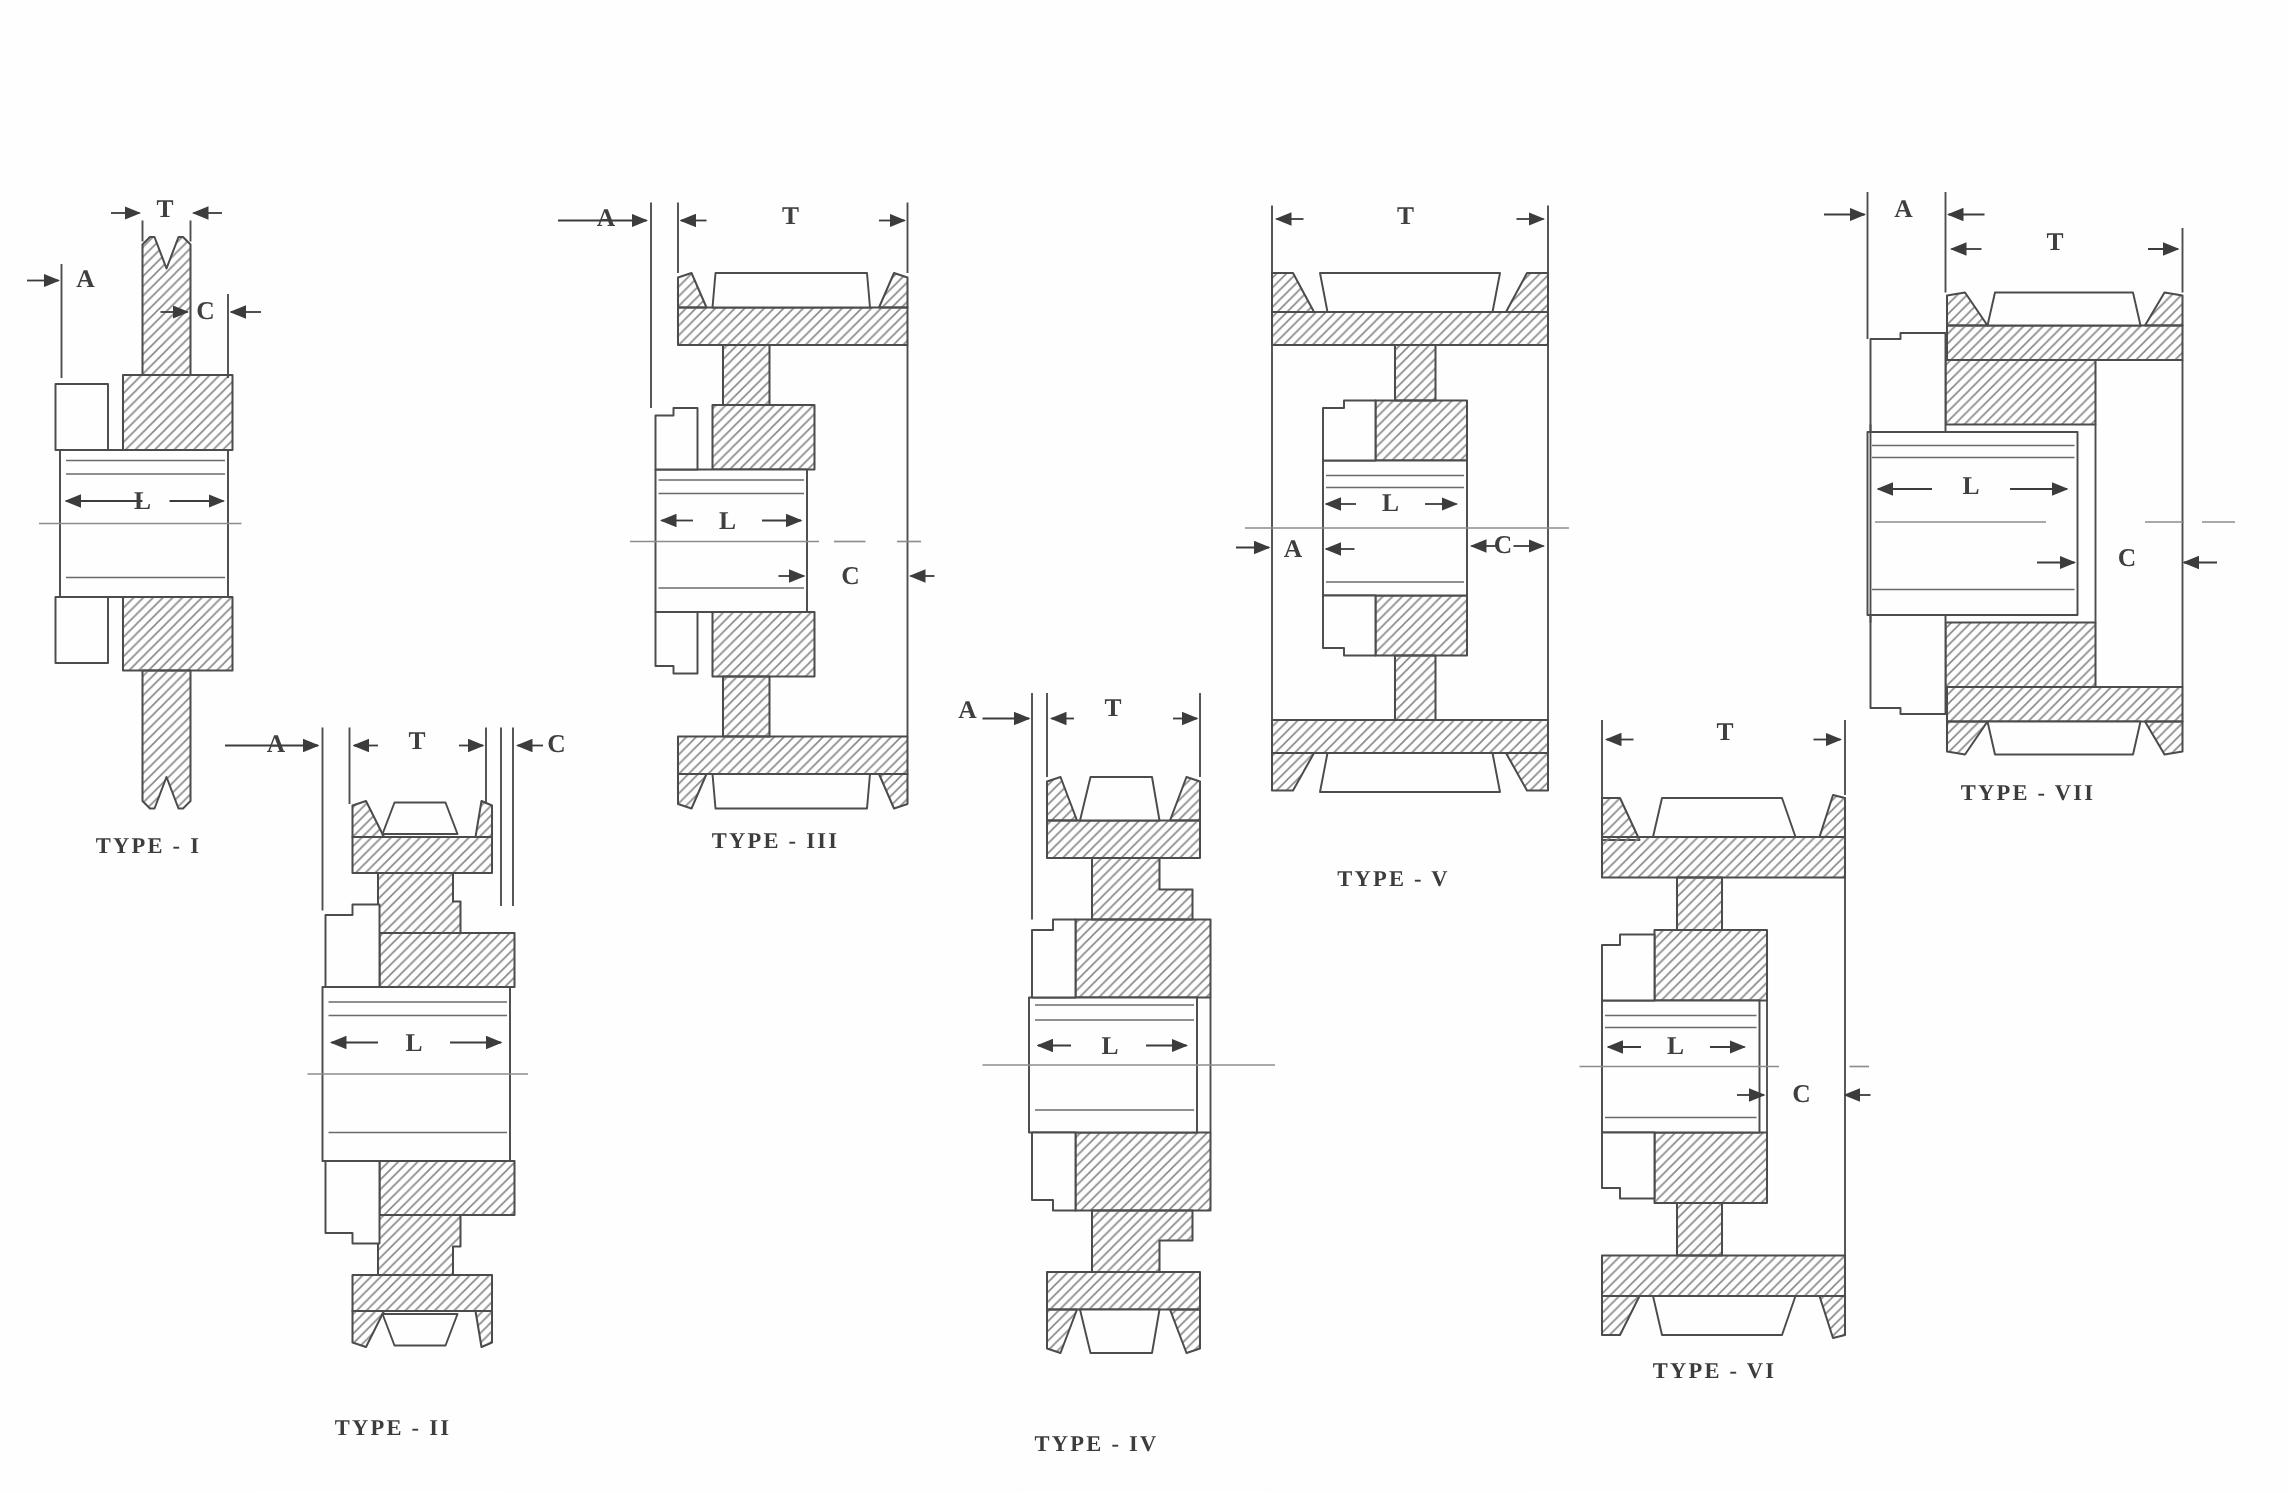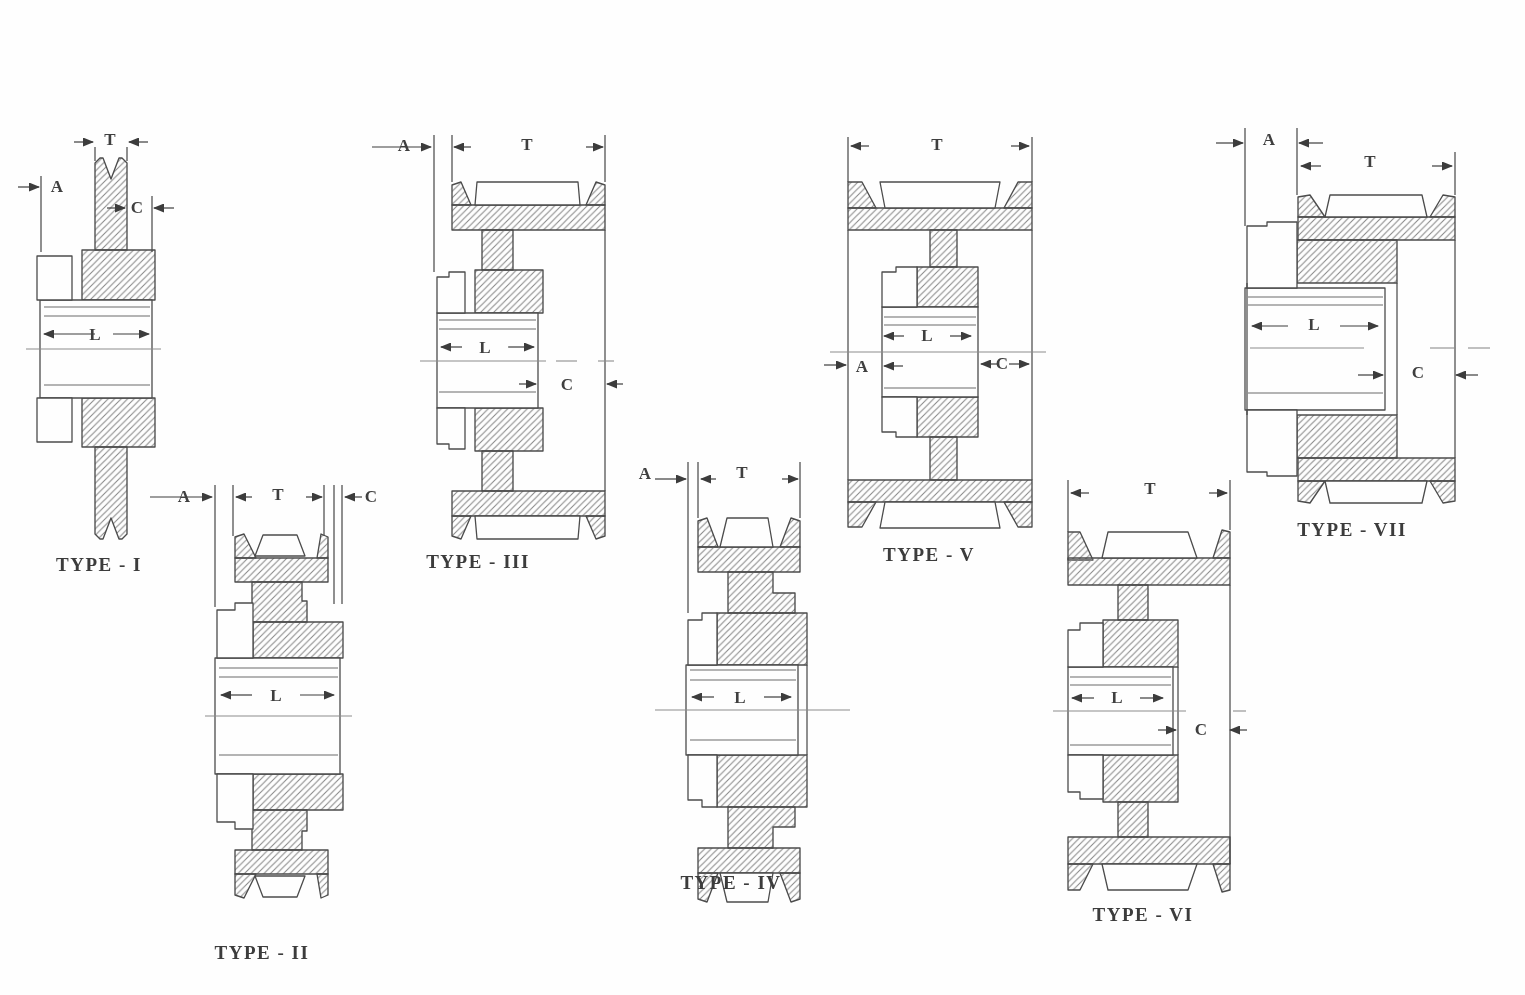--- a/index.html
+++ b/index.html
@@ -8,21 +8,21 @@
     font-family:"Liberation Serif", serif; overflow:hidden;
   }
   .drawing-svg { position:absolute; left:0; top:0; }
   .dim-label {
     position:absolute; transform:translate(-50%,-50%);
     font-weight:700; font-size:17px; color:#3f3f3f; line-height:1;
     white-space:nowrap; user-select:none;
   }
   .caption {
     position:absolute; transform:translate(-50%,-50%);
-    font-weight:700; font-size:19px; color:#3c3c3c; letter-spacing:1.5px;
+    font-weight:700; font-size:15px; color:#3c3c3c; letter-spacing:1.5px;
     white-space:nowrap; user-select:none;
   }
 </style>
 </head>
 <body>
 
 <div class="canvas">
 
   <svg id="drawing" class="drawing-svg" width="1525" height="995" viewBox="0 0 1525 995">
       <defs>
@@ -264,32 +264,32 @@
   <div class="dim-label" style="left:184px;top:496px">A</div>
   <div class="dim-label" style="left:278px;top:494px">T</div>
   <div class="dim-label" style="left:371px;top:496px">C</div>
   <div class="dim-label" style="left:276px;top:695px">L</div>
   <div class="caption" style="left:262px;top:953px">TYPE - II</div>
 
   <div class="dim-label" style="left:404px;top:145px">A</div>
   <div class="dim-label" style="left:527px;top:144px">T</div>
   <div class="dim-label" style="left:485px;top:347px">L</div>
   <div class="dim-label" style="left:567px;top:384px">C</div>
-  <div class="caption" style="left:478px;top:562px">TYPE - III</div>
+  <div class="caption" style="left:517px;top:562px">TYPE - III</div>
 
   <div class="dim-label" style="left:645px;top:473px">A</div>
   <div class="dim-label" style="left:742px;top:472px">T</div>
   <div class="dim-label" style="left:740px;top:697px">L</div>
-  <div class="caption" style="left:731px;top:883px">TYPE - IV</div>
+  <div class="caption" style="left:731px;top:964px">TYPE - IV</div>
 
   <div class="dim-label" style="left:937px;top:144px">T</div>
   <div class="dim-label" style="left:927px;top:335px">L</div>
   <div class="dim-label" style="left:862px;top:366px">A</div>
   <div class="dim-label" style="left:1002px;top:363px">C</div>
-  <div class="caption" style="left:929px;top:555px">TYPE - V</div>
+  <div class="caption" style="left:929px;top:587px">TYPE - V</div>
 
   <div class="dim-label" style="left:1150px;top:488px">T</div>
   <div class="dim-label" style="left:1117px;top:697px">L</div>
   <div class="dim-label" style="left:1201px;top:729px">C</div>
   <div class="caption" style="left:1143px;top:915px">TYPE - VI</div>
 
   <div class="dim-label" style="left:1269px;top:139px">A</div>
   <div class="dim-label" style="left:1370px;top:161px">T</div>
   <div class="dim-label" style="left:1314px;top:324px">L</div>
   <div class="dim-label" style="left:1418px;top:372px">C</div>

